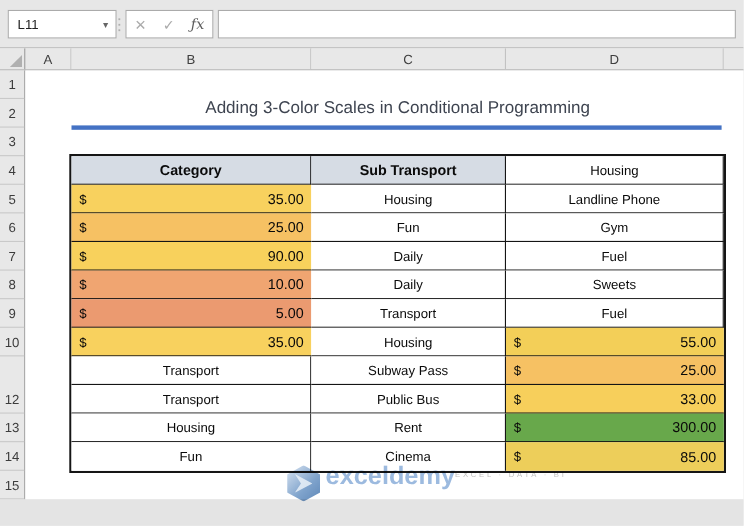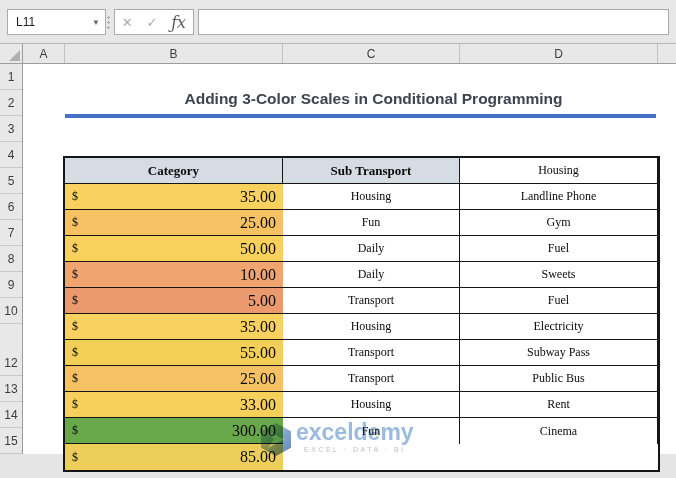--- a/index.html
+++ b/index.html
@@ -22,21 +22,21 @@
   .grip-dots{
     position:absolute; left:106px; top:14px; width:5px; height:17px;
     background:radial-gradient(circle, #AFAFAF 1px, transparent 1.3px) center / 5px 5px repeat-y;
   }
   .fx-buttons{
     position:absolute; left:114px; top:9px; width:80px; height:26px;
     background:#FFFFFF; border:1px solid #ABABAB;
     display:flex; align-items:center; justify-content:space-around;
   }
   .btn-cancel,.btn-enter{ font-size:13px; color:#ABABAB; }
-  .btn-fx{ font-size:16px; color:#5B5B5B; font-family:"DejaVu Serif", serif; font-style:italic; }
+  .btn-fx{ font-size:13px; color:#5B5B5B; font-family:"DejaVu Serif", serif; font-style:italic; }
   .formula-input{
     position:absolute; left:198px; top:9px; width:471px; height:26px;
     background:#FFFFFF; border:1px solid #ABABAB;
     font-size:12px; color:#222; padding:4px 6px;
   }
 
   
   .col-headers{
     position:absolute; left:0; top:44px; width:676px; height:20px;
     display:flex; background:#E8E8E8; border-bottom:1px solid #9D9D9D;
@@ -70,64 +70,64 @@
   
   .canvas{
     position:absolute; left:23px; top:64px; width:653px; height:390px;
     background:#FFFFFF; overflow:visible;
   }
   .bottom-gray{
     position:absolute; left:0; top:454px; width:676px; height:24px; background:#E4E4E4;
   }
 
   .sheet-title{
-    position:absolute; left:54px; top:22px; width:593px; height:26px;
+    position:absolute; left:42px; top:22px; width:593px; height:26px;
     display:flex; align-items:center; justify-content:center;
-    font-size:15.5px; font-weight:bold; color:#3E4450;
+    font-size:15.5px; font-weight:normal; color:#3E4450;
   }
   .title-underline{
     position:absolute; left:42px; top:50px; width:591px; height:4px;
   }
 
   
   .exp-table{
-    position:absolute; left:40px; top:92px;
+    position:absolute; left:40px; top:76px;
     display:grid; grid-template-columns:218px 177px 198px; grid-auto-rows:26px;
-    border:2px solid #151515; background:#FFFFFF; z-index:2;font-family:Liberation Serif, serif;
+    border:2px solid #151515; background:#FFFFFF; z-index:2;
   }
   .t-cell{
     border-right:1.5px solid #151515; border-bottom:1.5px solid #151515;
     display:flex; align-items:center; justify-content:center;
     font-size:12px; color:#0A0A0A; background:#FFFFFF;
   }
   .t-cell.last-col{ border-right:none; }
   .t-cell.last-row{ border-bottom:none; }
   .t-head{ background:#D6DCE4; font-weight:bold; font-size:13px; }
   .t-exp{ justify-content:space-between; padding:0 7px; }
   .t-exp .cur{ font-size:12px; }
-  .t-exp .amt{ font-size:16px; }
+  .t-exp .amt{ font-size:13px; }
 
   
   .watermark{
     position:absolute; left:238px; top:355px; z-index:5;
     display:flex; align-items:flex-start; gap:5px;
     mix-blend-mode:multiply; pointer-events:none;
   }
   .wm-hex{
     width:30px; height:33px; margin-top:4px;
     background:linear-gradient(135deg,#C3D4E8 15%,#7FA3CC 60%,#5F88B8);
     clip-path:polygon(50% 0,100% 25%,100% 75%,50% 100%,0 75%,0 25%);
     position:relative;
   }
   .wm-hex-inner{
     position:absolute; left:7px; top:8px; width:16px; height:17px;
     background:#EAF1F8; opacity:.85;
     clip-path:polygon(0 0,100% 50%,0 100%,35% 50%);
   }
-  .wm-textcol{ display:flex; flex-direction:column; align-items:center; }
+  .wm-textcol{ display:flex; align-items:center; }
   .wm-brand{
     font-size:23px; font-weight:bold; color:#9CBADF; letter-spacing:0px; line-height:26px;
   }
   .wm-tagline{
     font-size:7px; color:#BFBFBF; letter-spacing:2.5px; margin-top:1px;
   }
 </style>
 </head>
 <body>
 
@@ -187,42 +187,41 @@
       <div class="t-cell">Housing</div>
       <div class="t-cell">Landline Phone</div>
       <div class="t-cell t-exp last-col" style="background: rgb(246, 193, 99);">
         <span class="cur">$</span>
         <span class="amt">25.00</span>
       </div>
       <div class="t-cell">Fun</div>
       <div class="t-cell">Gym</div>
       <div class="t-cell t-exp last-col" style="background: rgb(248, 209, 92);">
         <span class="cur">$</span>
-        <span class="amt">50.00</span>
+        <span class="amt">90.00</span>
       </div>
       <div class="t-cell">Daily</div>
       <div class="t-cell">Fuel</div>
       <div class="t-cell t-exp last-col" style="background: rgb(240, 165, 113);">
         <span class="cur">$</span>
         <span class="amt">10.00</span>
       </div>
       <div class="t-cell">Daily</div>
       <div class="t-cell">Sweets</div>
       <div class="t-cell t-exp last-col" style="background: rgb(235, 154, 112);">
         <span class="cur">$</span>
         <span class="amt">5.00</span>
       </div>
       <div class="t-cell">Transport</div>
       <div class="t-cell">Fuel</div>
       <div class="t-cell t-exp last-col" style="background: rgb(248, 209, 94);">
         <span class="cur">$</span>
         <span class="amt">35.00</span>
       </div>
       <div class="t-cell">Housing</div>
-      <div class="t-cell">Electricity</div>
       <div class="t-cell t-exp last-col" style="background: rgb(243, 207, 88);">
         <span class="cur">$</span>
         <span class="amt">55.00</span>
       </div>
       <div class="t-cell">Transport</div>
       <div class="t-cell">Subway Pass</div>
       <div class="t-cell t-exp last-col" style="background: rgb(246, 193, 99);">
         <span class="cur">$</span>
         <span class="amt">25.00</span>
       </div>

